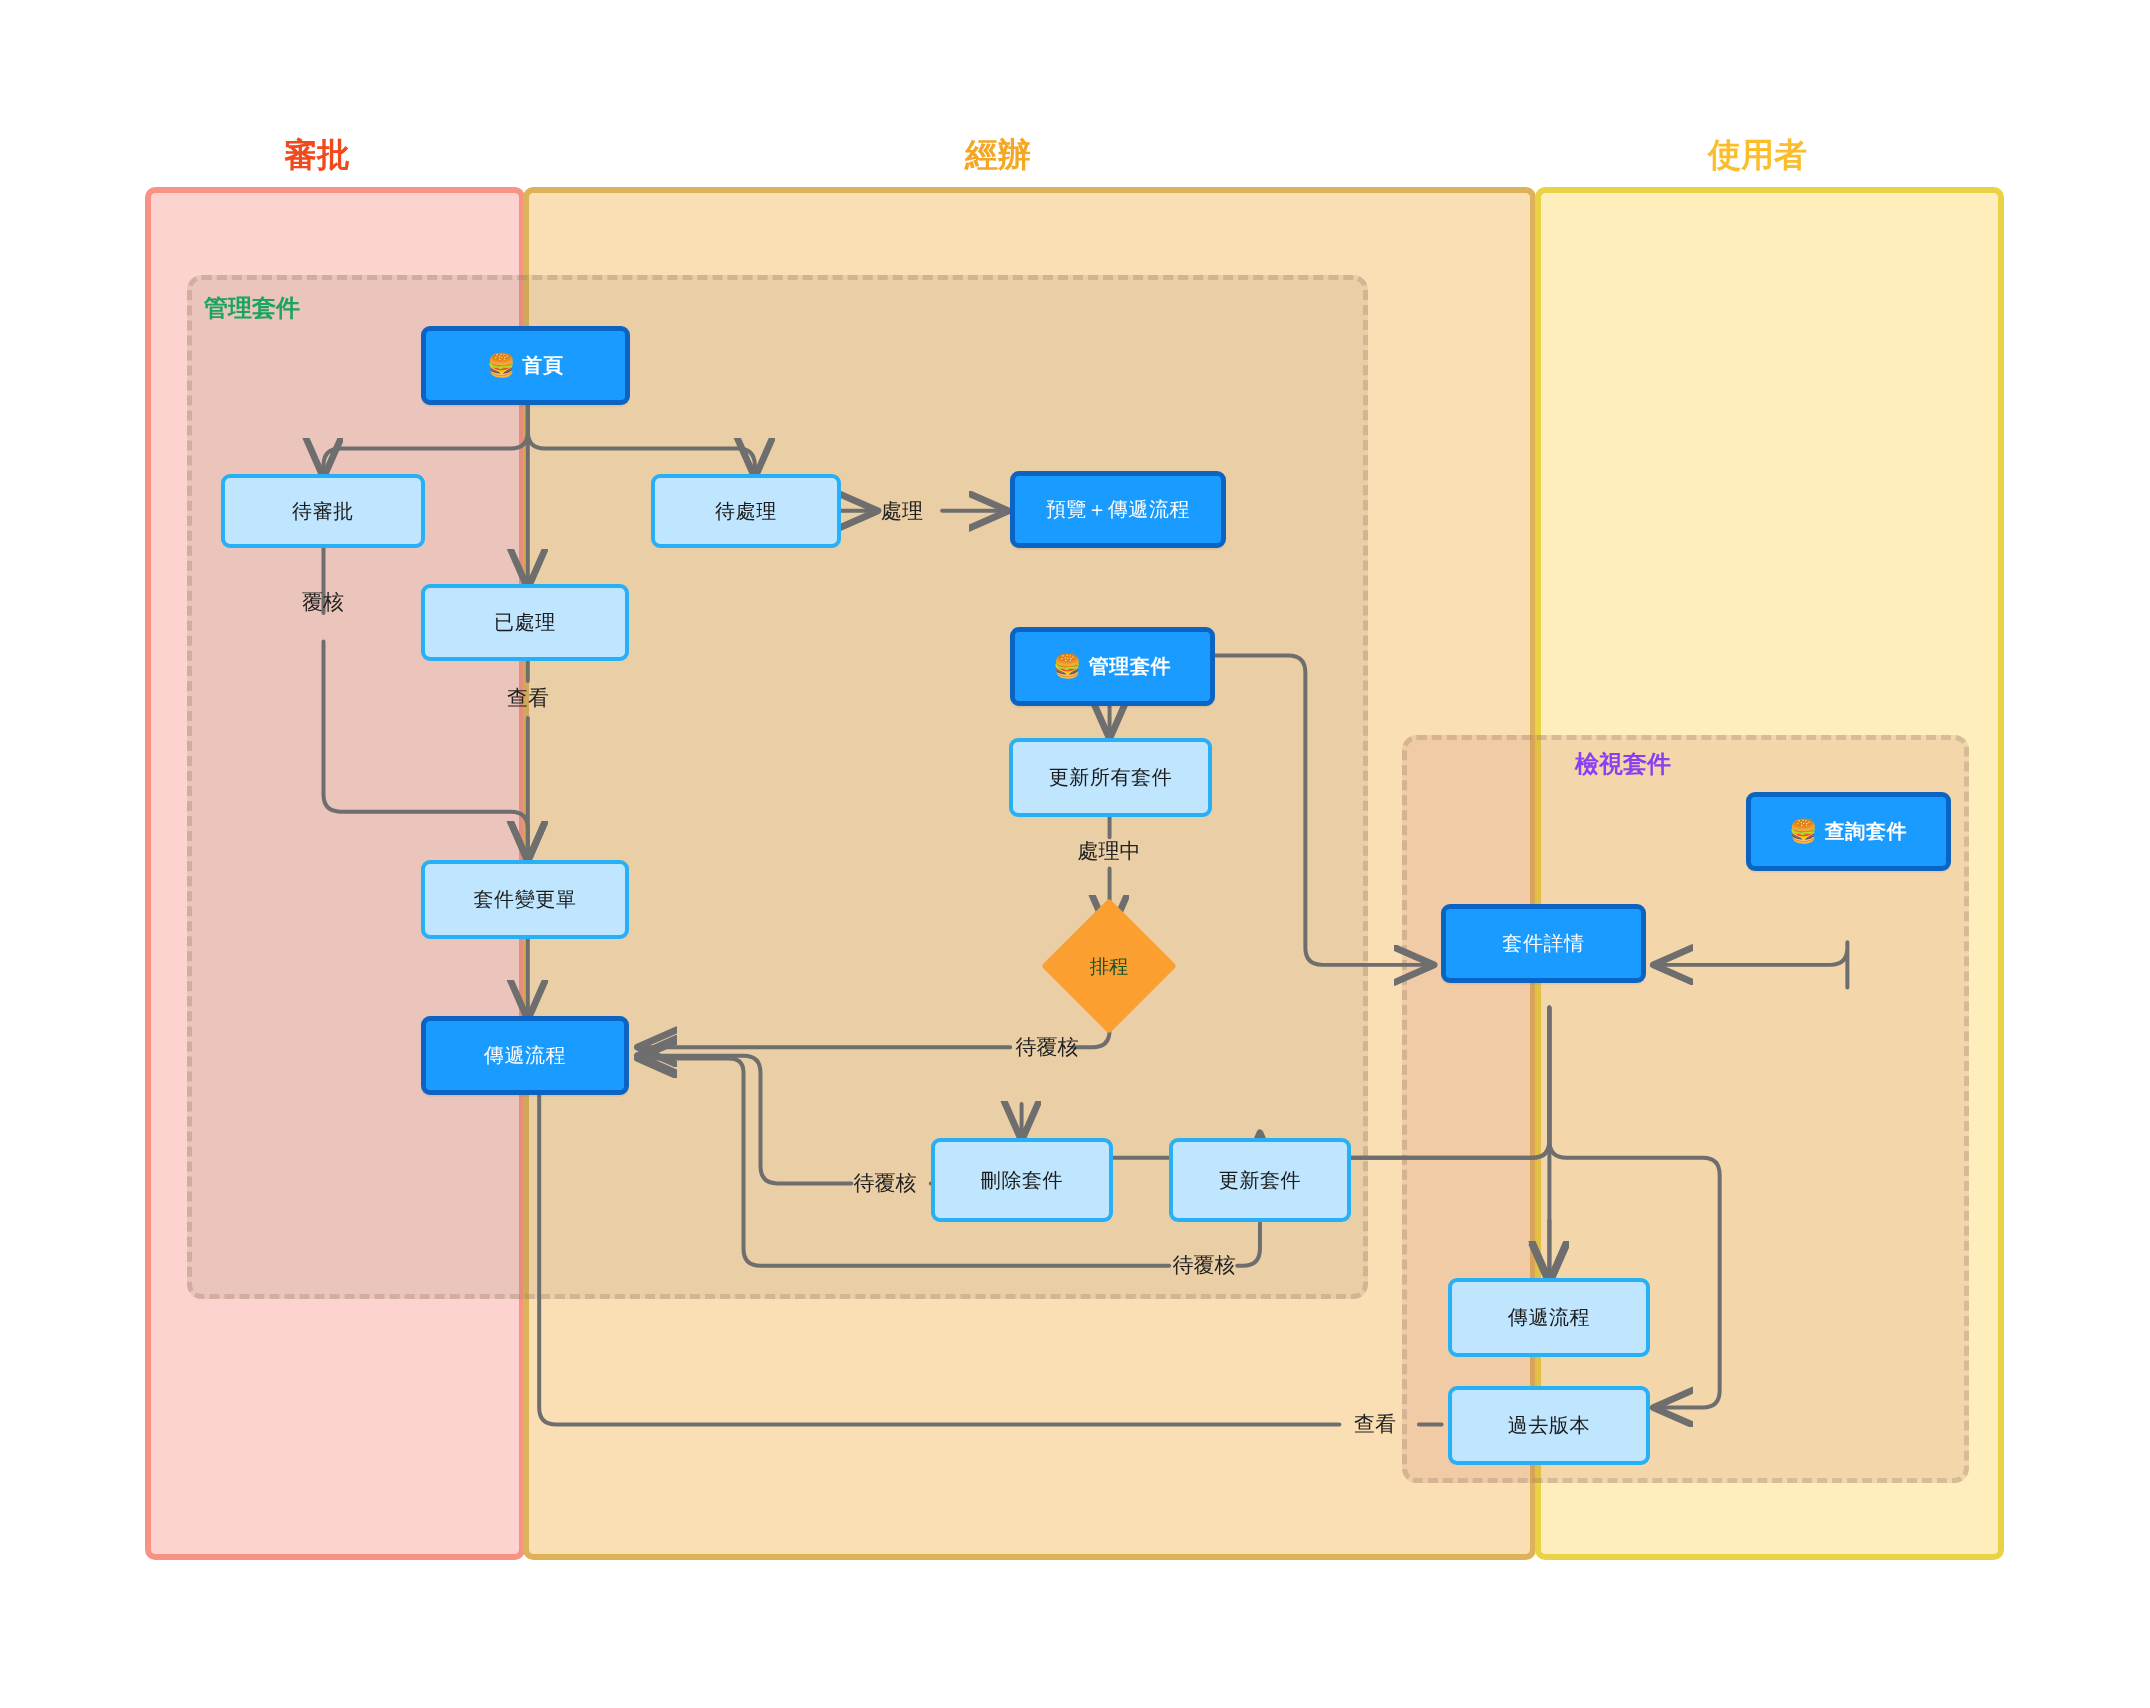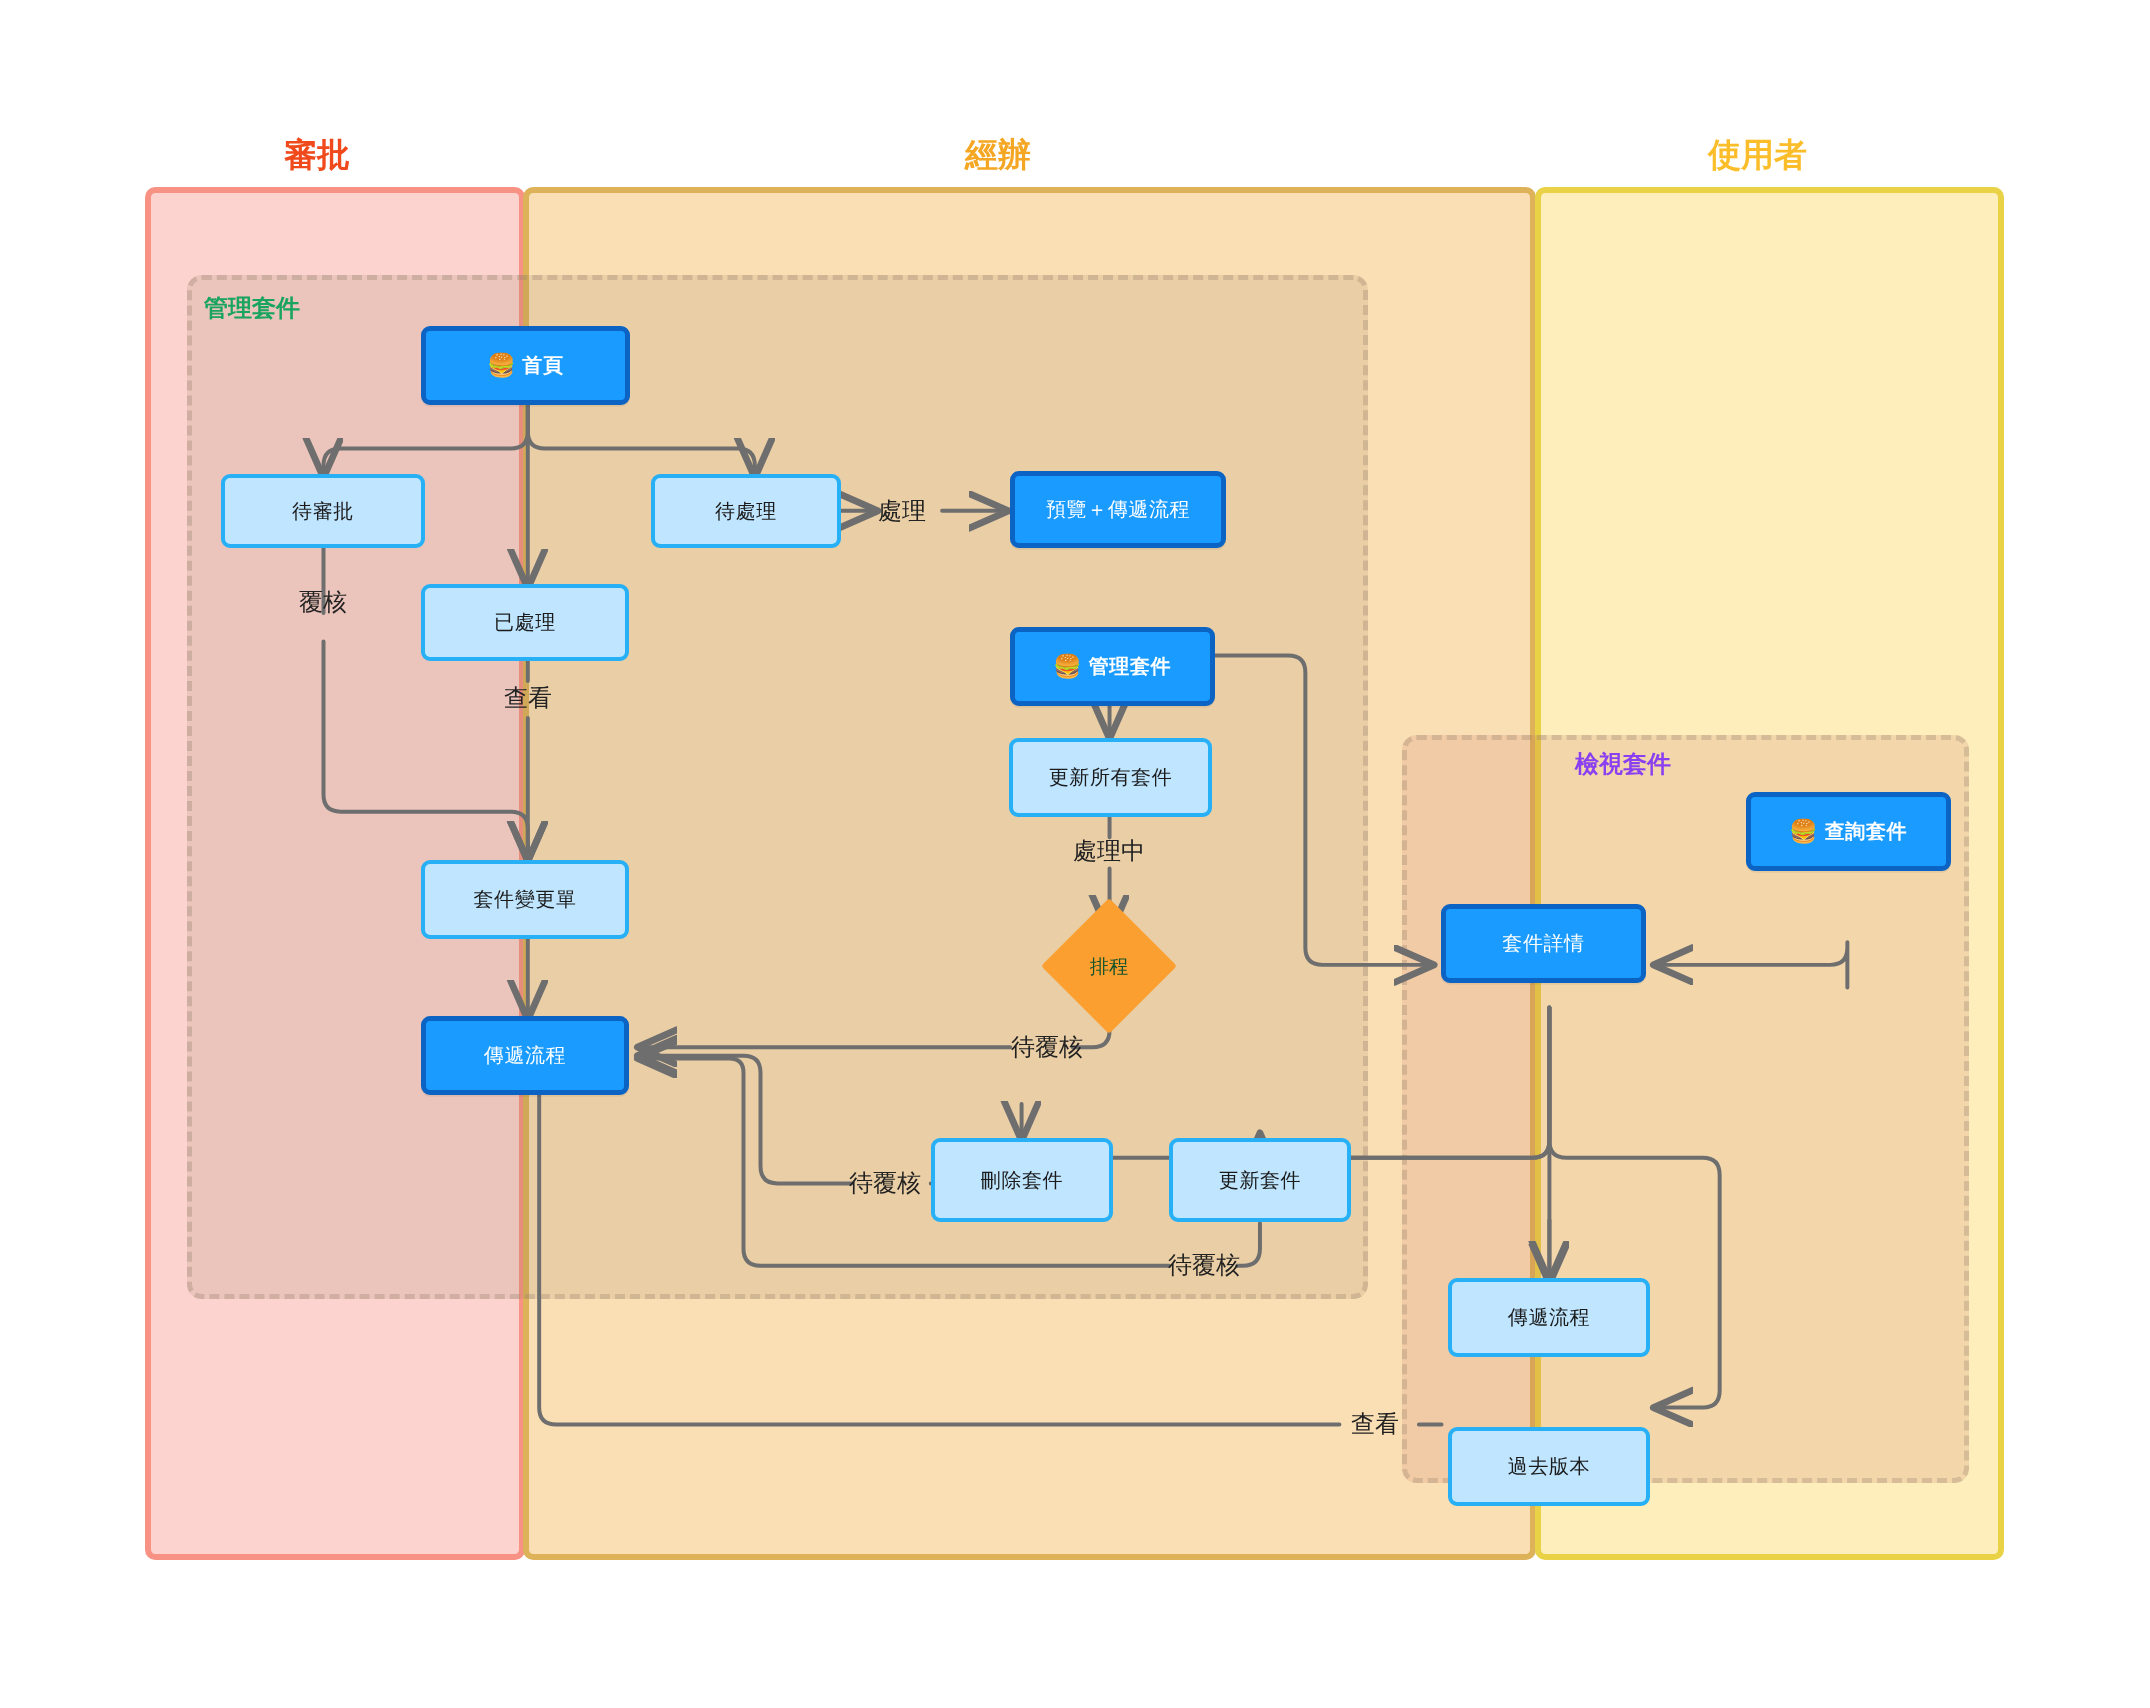--- a/index.html
+++ b/index.html
@@ -25,21 +25,21 @@
   .node.light{background:#bfe5ff;border:4.5px solid #27b0f6;color:#1b1b1b;}
   .node .emoji{font-size:23px;margin-right:5.7px;line-height:1;}
 
   
   .diamond{position:absolute;display:flex;align-items:center;justify-content:center;}
   .diamond .dshape{position:absolute;left:0;top:0;width:100%;height:100%;
         background:#fb9f30;transform:rotate(45deg);border-radius:3.4px;}
   .diamond .dtext{position:relative;font-size:19.3px;color:#14532d;z-index:2;white-space:nowrap;}
 
   
-  .elabel{position:absolute;font-size:24px;color:#222;white-space:nowrap;
+  .elabel{position:absolute;font-size:21px;color:#222;white-space:nowrap;
           transform:translate(-50%,-50%);}
 </style>
 </head>
 <body>
 
 <div id="stage">
 
   <div class="lane" style="left:145px;top:187px;width:380px;height:1373px;background:#fcd3ce;border:6.2px solid #f79284;"></div>
   <div class="lane" style="left:523px;top:187px;width:1013px;height:1373px;background:#fbdfb4;border:6.2px solid #ddb259;"></div>
   <div class="lane" style="left:1535px;top:187px;width:469px;height:1373px;background:#fdeebc;border:6.2px solid #e9d246;"></div>
@@ -173,18 +173,18 @@
   </div>
 
   <div class="node primary plain" style="left:1441px;top:904px;width:205px;height:79px;">
     <span>套件詳情</span>
   </div>
 
   <div class="node light" style="left:1448px;top:1278px;width:202px;height:79px;">
     <span>傳遞流程</span>
   </div>
 
-  <div class="node light" style="left:1448px;top:1386px;width:202px;height:79px;margin-top:41px;">
+  <div class="node light" style="left:1448px;top:1386px;width:202px;height:79px;">
     <span>過去版本</span>
   </div>
 
 </div>
 
 
 </body></html>

